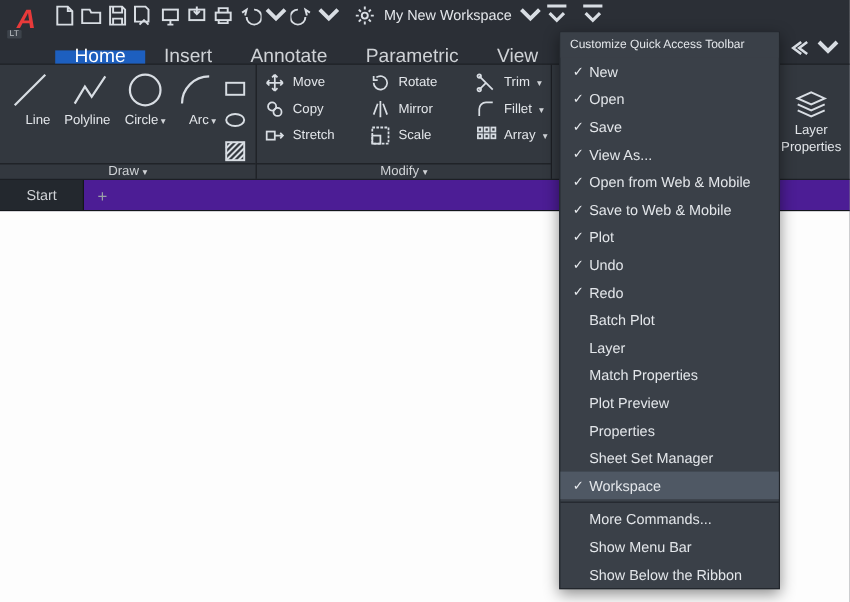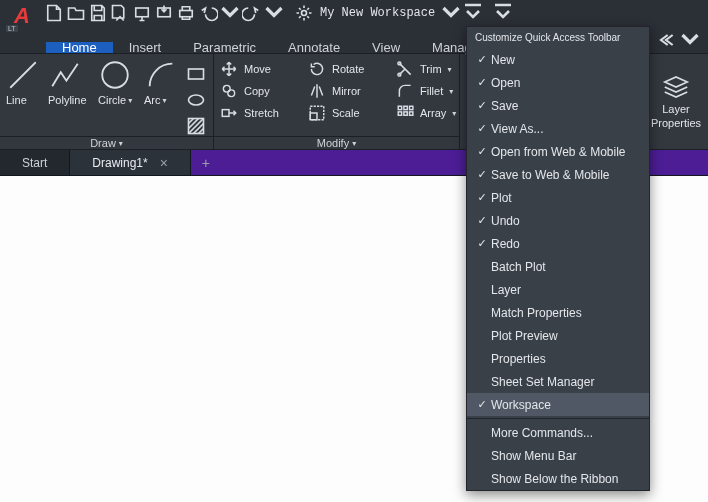--- a/index.html
+++ b/index.html
@@ -8,33 +8,33 @@
 
   
   .titlebar { display: flex; align-items: center; height: 26px; background: #2b2f36; padding-left: 6px; gap: 2px; }
   .logo { width: 32px; height: 32px; display: flex; align-items: center; justify-content: center; margin-top: 6px; margin-right: 4px; position: relative; }
   .logo-main { color: #e83a3a; font-weight: 700; font-size: 22px; font-style: italic; line-height: 1; }
   .logo-sub { position: absolute; bottom: 0; left: 0; color: #bfc3c8; font-size: 7px; background: #3d434b; padding: 0 2px; border-radius: 1px; }
   .qat-btn { width: 20px; height: 20px; display: flex; align-items: center; justify-content: center; color: #cfd2d6; cursor: pointer; }
   .qat-btn svg { width: 16px; height: 16px; fill: none; stroke: currentColor; stroke-width: 1.4; }
   .qat-sep { width: 6px; }
   .drop-arrow svg { width: 8px; height: 8px; }
-  .workspace-label { color: #e3e6ea; font-size: 12px; padding: 0 4px; font-family: Liberation Mono, monospace; }
+  .workspace-label { color: #e3e6ea; font-size: 12px; padding: 0 4px; }
 
   
   .tabs { display: flex; align-items: stretch; height: 28px; background: #2b2f36; padding-left: 46px; border-bottom: 1px solid #1c1f24; }
-  .tab { padding: 0 16px; font-size: 13px; display: flex; align-items: center; color: #cfd2d6; cursor: pointer; margin-top: 16px; }
+  .tab { padding: 0 16px; font-size: 16px; display: flex; align-items: center; color: #cfd2d6; cursor: pointer; margin-top: 16px; }
   .tab.active { background: #1d5fbf; color: #fff; }
 
   
   .ribbon { display: flex; background: #33383f; height: 96px; border-bottom: 1px solid #1c1f24; }
   .panel { border-right: 1px solid #1c1f24; display: flex; flex-direction: column; }
   .panel-body { flex: 1; display: flex; align-items: flex-start; padding: 4px 6px 0 6px; gap: 6px; }
   .panel-footer { height: 18px; font-size: 11px; color: #cfd2d6; text-align: right; display: flex; align-items: center; justify-content: center; gap: 3px; border-top: 1px solid #1c1f24; }
-  .big-tool { width: 52px; display: flex; flex-direction: column; align-items: flex-start; gap: 2px; cursor: pointer; }
+  .big-tool { width: 52px; display: flex; flex-direction: column; align-items: flex-end; gap: 2px; cursor: pointer; }
   .big-tool .ic { width: 34px; height: 34px; display: flex; align-items: center; justify-content: center; }
   .big-tool .lbl { font-size: 11px; color: #e3e6ea; display: flex; align-items: center; gap: 2px; }
   .mini-col { display: flex; flex-direction: column; gap: 6px; padding-top: 6px; }
   .mini-tool { width: 20px; height: 20px; display: flex; align-items: center; justify-content: center; cursor: pointer; }
   .mod-list { display: flex; flex-direction: column; gap: 4px; padding-top: 2px; }
   .mod-row { display: flex; align-items: center; gap: 6px; font-size: 11px; color: #e3e6ea; cursor: pointer; min-width: 72px; }
   .mod-row .ic { width: 18px; height: 18px; display: flex; align-items: center; justify-content: center; }
   .tri { font-size: 8px; color: #cfd2d6; }
 
   
@@ -154,22 +154,22 @@
   <div class="qat-btn drop-arrow" style="margin-left:8px">
         <svg class="i" viewBox="0 0 10 10">
           <path d="M1 1h8 M2 4l3 3 3-3"></path>
         </svg>
       </div>
 </div>
 
 <div class="tabs">
   <div class="tab active">Home</div>
   <div class="tab">Insert</div>
+  <div class="tab">Annotate</div>
   <div class="tab">Parametric</div>
-  <div class="tab">Annotate</div>
   <div class="tab">View</div>
   <div class="tab">Manage</div>
   <div class="tab">Output</div>
 </div>
 
 <div class="help-area">
   <div class="qat-btn">
         <svg class="i" viewBox="0 0 12 12">
           <path d="M7 3L3 6l4 3 M10 3L6 6l4 3"></path>
         </svg>
@@ -376,24 +376,20 @@
           </svg>
         </div>
     <div class="lbl"><span>Layer</span><br><span>Properties</span></div>
   </div>
 </div>
 
 <div class="doc-tabs">
   <div class="doc-tab">
         <span>Start</span>
       </div>
-  <div class="doc-tab active">
-        <span>Drawing1*</span>
-        <span class="doc-close">×</span>
-      </div>
   <div class="doc-plus">+</div>
 </div>
 
 <div class="canvas-area"></div>
 
 <div class="dropdown">
   <div class="dropdown-header">Customize Quick Access Toolbar</div>
   <div id="dd-items">
         <div class="dropdown-item">
           <span class="chk">✓</span>

